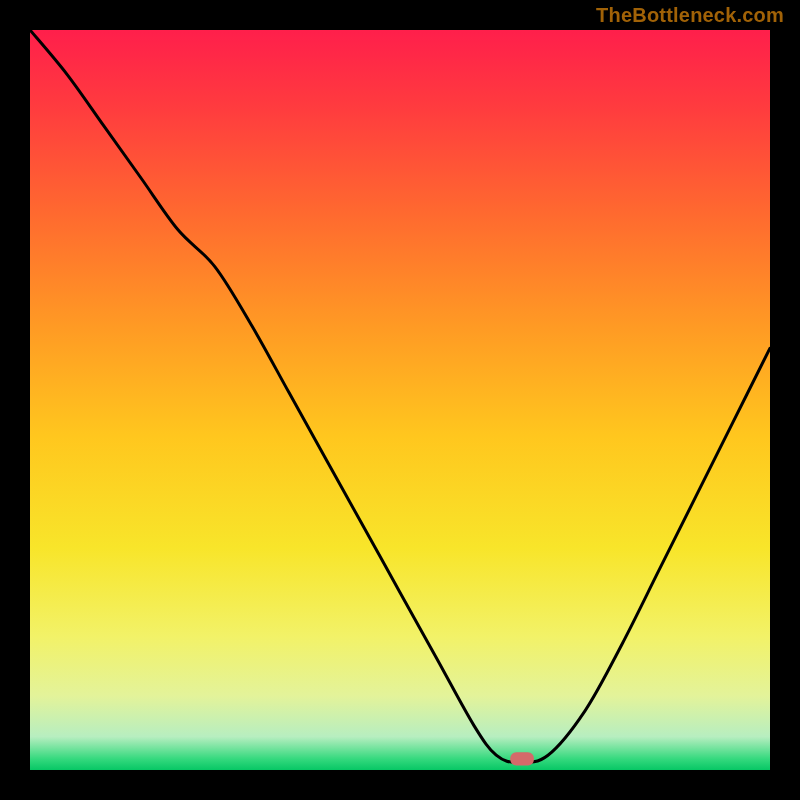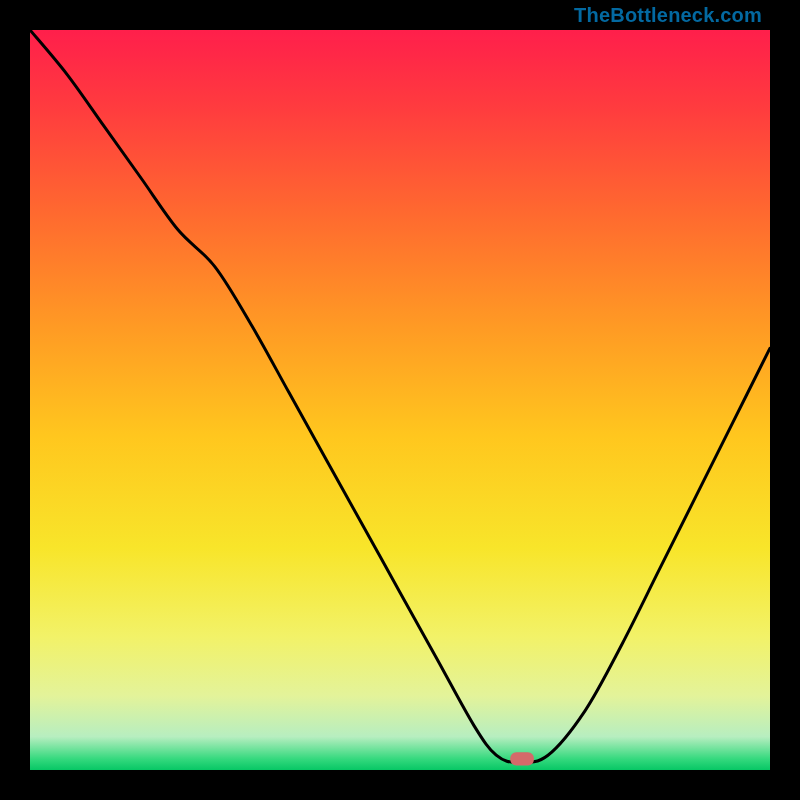--- a/index.html
+++ b/index.html
@@ -25,25 +25,25 @@
     width: 740px;
     height: 740px;
     overflow: hidden;
   }
   .plot svg {
     display: block;
   }
   .watermark {
     position: absolute;
     top: 4px;
-    right: 38px;
+    right: 16px;
     font-family: Arial, Helvetica, sans-serif;
     font-size: 20px;
     font-weight: 600;
-    color: #0369a1;
+    color: #a16207;
     letter-spacing: 0.2px;
     user-select: none;
   }
 </style>
 </head>
 <body>
 
 <div class="frame">
 
   <div class="watermark">TheBottleneck.com</div>

